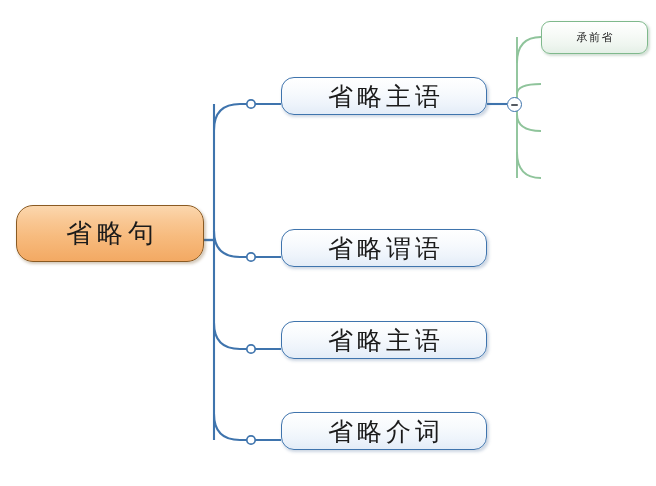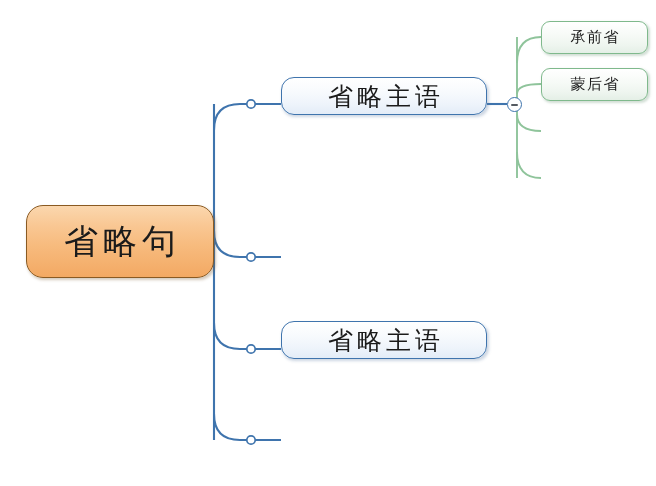--- a/index.html
+++ b/index.html
@@ -27,33 +27,33 @@
   
   .node {
     position: absolute;
     box-sizing: border-box;
     display: flex;
     align-items: center;
     justify-content: center;
     white-space: nowrap;
   }
   .node-root {
-    left: 26px;
+    left: 16px;
     top: 205px;
     width: 188px;
-    height: 73px;
+    height: 57px;
     border-radius: 17px;
     border: 1.4px solid #8a5a22;
     background: linear-gradient(180deg,
                 #fbd7ae 0%,
                 #f9c793 28%,
                 #f7bb7e 55%,
                 #f3a963 100%);
     box-shadow: 1.5px 2px 3px rgba(120,90,50,0.33);
-    font-size: 34px;
+    font-size: 26px;
     letter-spacing: 5px;
     color: #1b1b1b;
     text-indent: 5px;
   }
 
   
   .node-l2 {
     left: 281px;
     width: 206px;
     height: 38px;
@@ -82,21 +82,21 @@
     width: 107px;
     height: 33px;
     border-radius: 9px;
     border: 1.2px solid #7fb98c;
     background: linear-gradient(180deg,
                 #ffffff 0%,
                 #f6faf6 45%,
                 #eef5ef 75%,
                 #e4efe6 100%);
     box-shadow: 1.3px 1.6px 2.4px rgba(110,150,120,0.30);
-    font-size: 15px;
+    font-size: 11px;
     letter-spacing: 1.5px;
     color: #1b1b1b;
     text-indent: 1.5px;
   }
   .l3-a { top: 21px; }
   .l3-b { top: 68px; }
   .l3-c { top: 115px; }
   .l3-d { top: 162px; }
 
   
@@ -164,20 +164,21 @@
 
       <path d="M 517,114 Q 517,131 541,131"></path>
 
       <path d="M 517,152 Q 517,178 541,178"></path>
     </g>
   </svg>
 
   <div class="node node-root">省略句</div>
 
   <div class="node node-l2 l2-a">省略主语</div>
+  <div class="node node-l2 l2-b">省略谓语</div>
   <div class="node node-l2 l2-c">省略主语</div>
+  <div class="node node-l2 l2-d">省略介词</div>
 
   <div class="collapse-btn"></div>
 
   <div class="node node-l3 l3-a">承前省</div>
-  <div class="node node-l3 l3-b">蒙后省</div>
 
 </div>
 
 </body></html>

